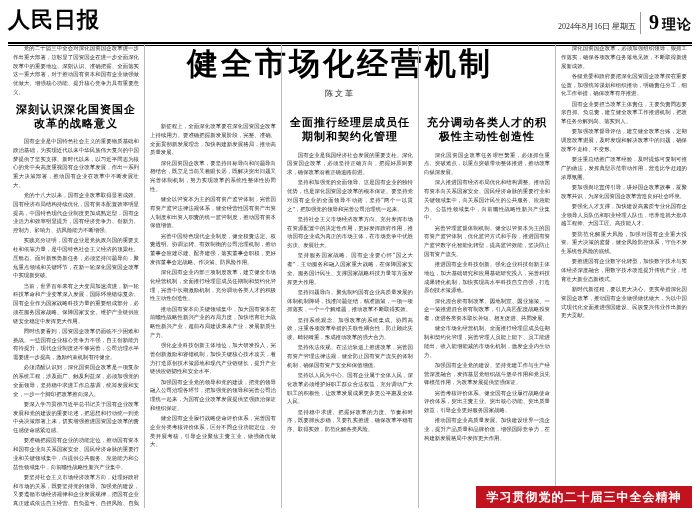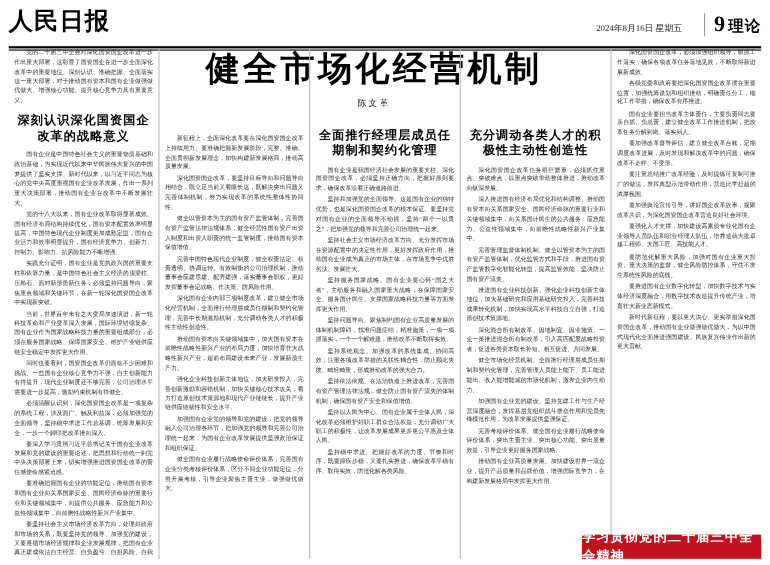--- a/index.html
+++ b/index.html
@@ -37,21 +37,21 @@
     letter-spacing: 1px;
     color: #000;
     line-height: 1;
     padding-top: 2px;
     white-space: nowrap;
     text-align: right;
   }
   .masthead-right {
     display: flex;
     align-items: flex-end;
-    gap: 20px;
+    gap: 4px;
     padding-top: 6px;
   }
   .date-line {
     font-size: 8px;
     color: #222;
     white-space: nowrap;
     padding-bottom: 2px;
   }
   .page-number-box {
     display: flex;
@@ -148,21 +148,21 @@
   .col-spacer-head {
     height: 78px;
   }
   .col-spacer-head-wide {
     height: 66px;
   }
   .bottom-banner {
     position: absolute;
     right: 8px;
     bottom: 6px;
-    width: 163px;
+    width: 216px;
     height: 22px;
     background: #c1121f;
     color: #fff;
     display: flex;
     align-items: center;
     justify-content: center;
     font-family: Liberation Mono, monospace;
     font-size: 12px;
     font-weight: bold;
     letter-spacing: 1px;

